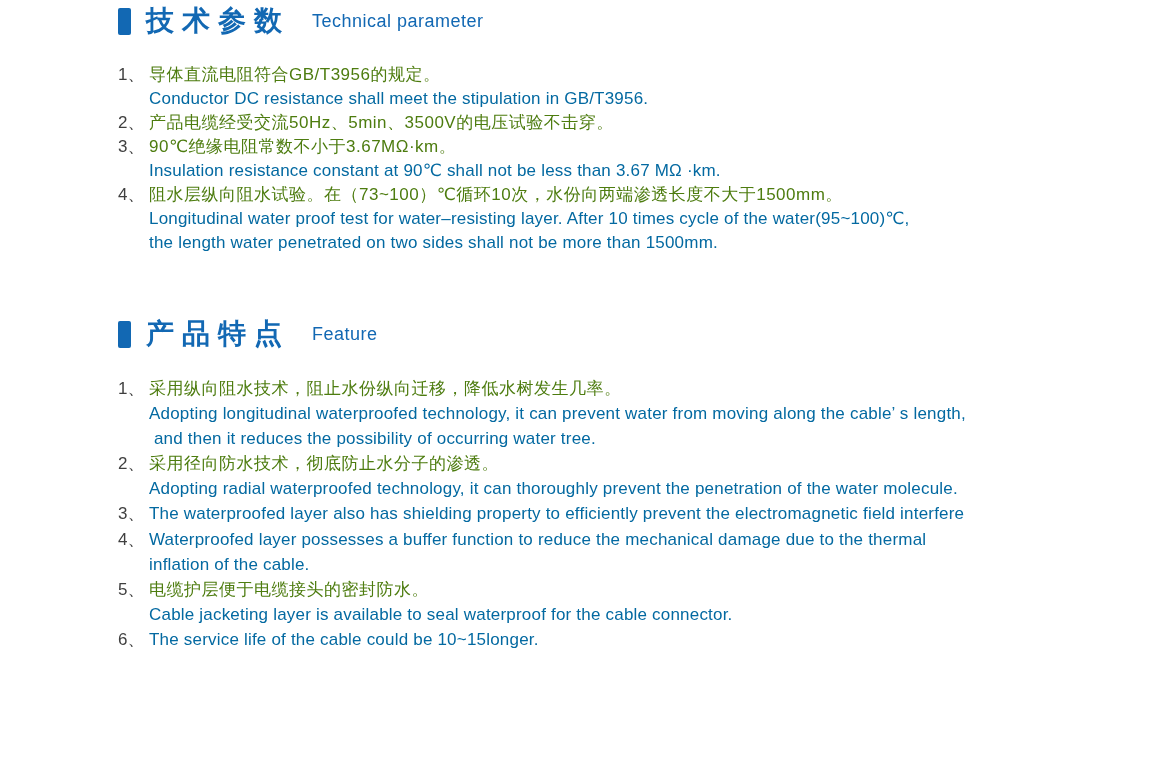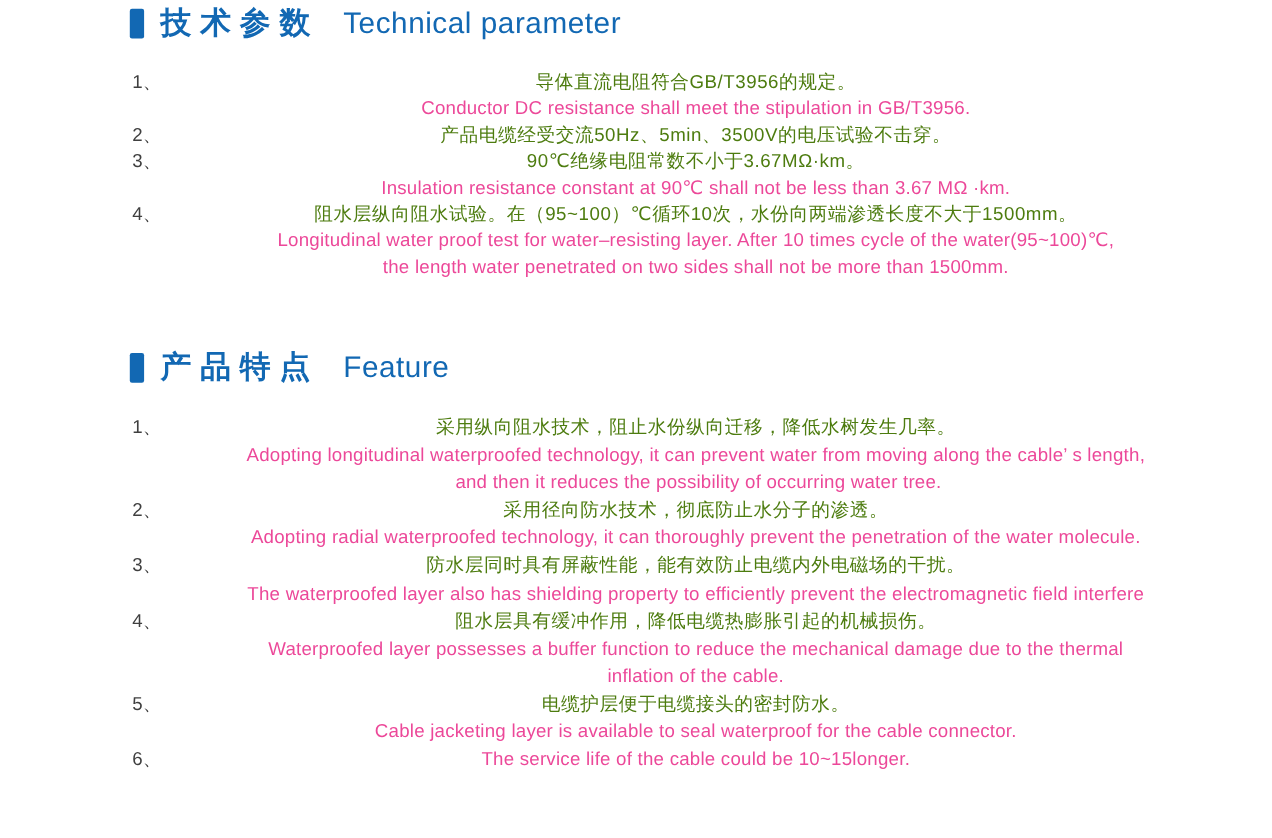--- a/index.html
+++ b/index.html
@@ -6,63 +6,62 @@
   html, body {
     width: 1156px; height: 762px;
     background: #ffffff;
     font-family: "Liberation Sans", "DejaVu Sans", sans-serif;
   }
   .page {
     position: relative;
     width: 1156px; height: 762px;
     overflow: hidden;
     padding: 2px 40px 0 118px;
-    text-align: center;
   }
   .section-heading {
     display: flex;
     align-items: center;
   }
   .bullet {
     width: 13px; height: 27px;
     background: var(--accent, #1268b3);
     border-radius: 2px;
     margin-right: 15px;
     flex: 0 0 13px;
   }
   .title-cn {
     font-size: 28px;
     font-weight: bold;
     letter-spacing: 8px;
     color: var(--accent, #1268b3);
     white-space: nowrap;
   }
   .title-en {
-    font-size: 27px;
+    font-size: 18px;
     font-weight: normal;
     color: var(--accent, #1268b3);
     margin-left: 22px;
     letter-spacing: 0.5px;
     white-space: nowrap;
   }
   .list { margin-top: 23px; }
   .item { display: flex; align-items: flex-start; }
   .num {
     flex: 0 0 31px;
     width: 31px;
     font-size: 17px;
     color: #3f3f3f;
   }
   .lines { flex: 1; }
   .line {
     font-size: 17px;
     white-space: pre-wrap;
   }
   .cn { color: #4d7c0f; letter-spacing: 0.5px; }
-  .en { color: #ec4899; letter-spacing: 0.2px; }
+  .en { color: #0369a1; letter-spacing: 0.2px; }
   .section-1 .line, .section-1 .num { line-height: 24px; }
   .section-2 .line, .section-2 .num { line-height: 25.1px; }
   .section-2 { margin-top: 60px; }
 </style>
 </head>
 <body>
 
 <div class="page">
 
   <section class="section-1">
@@ -88,21 +87,21 @@
       <div class="item">
         <span class="num">3、</span>
         <div class="lines">
           <div class="line cn">90℃绝缘电阻常数不小于3.67MΩ·km。</div>
           <div class="line en">Insulation resistance constant at 90℃ shall not be less than 3.67 MΩ ·km.</div>
         </div>
       </div>
       <div class="item">
         <span class="num">4、</span>
         <div class="lines">
-          <div class="line cn">阻水层纵向阻水试验。在（95~100）℃循环10次，水份向两端渗透长度不大于1500mm。</div>
+          <div class="line cn">阻水层纵向阻水试验。在（73~100）℃循环10次，水份向两端渗透长度不大于1500mm。</div>
           <div class="line en">Longitudinal water proof test for water–resisting layer. After 10 times cycle of the water(95~100)℃,</div>
           <div class="line en">the length water penetrated on two sides shall not be more than 1500mm.</div>
         </div>
       </div>
     </div>
   </section>
 
   <section class="section-2">
     <div class="section-heading">
       <span class="bullet"></span>
@@ -121,28 +120,26 @@
       <div class="item">
         <span class="num">2、</span>
         <div class="lines">
           <div class="line cn">采用径向防水技术，彻底防止水分子的渗透。</div>
           <div class="line en">Adopting radial waterproofed technology, it can thoroughly prevent the penetration of the water molecule.</div>
         </div>
       </div>
       <div class="item">
         <span class="num">3、</span>
         <div class="lines">
-          <div class="line cn">防水层同时具有屏蔽性能，能有效防止电缆内外电磁场的干扰。</div>
           <div class="line en">The waterproofed layer also has shielding property to efficiently prevent the electromagnetic field interfere</div>
         </div>
       </div>
       <div class="item">
         <span class="num">4、</span>
         <div class="lines">
-          <div class="line cn">阻水层具有缓冲作用，降低电缆热膨胀引起的机械损伤。</div>
           <div class="line en">Waterproofed layer possesses a buffer function to reduce the mechanical damage due to the thermal</div>
           <div class="line en">inflation of the cable.</div>
         </div>
       </div>
       <div class="item">
         <span class="num">5、</span>
         <div class="lines">
           <div class="line cn">电缆护层便于电缆接头的密封防水。</div>
           <div class="line en">Cable jacketing layer is available to seal waterproof for the cable connector.</div>
         </div>

